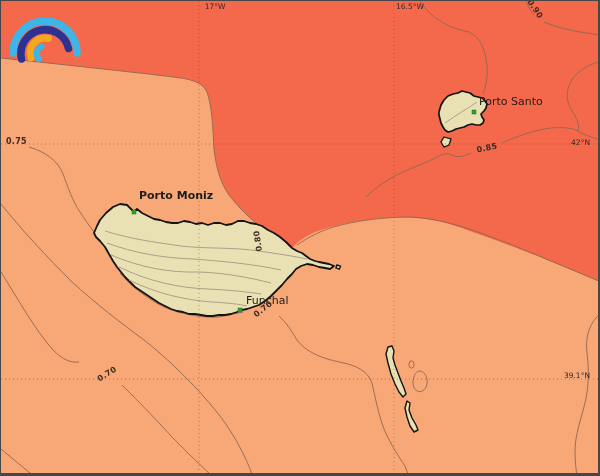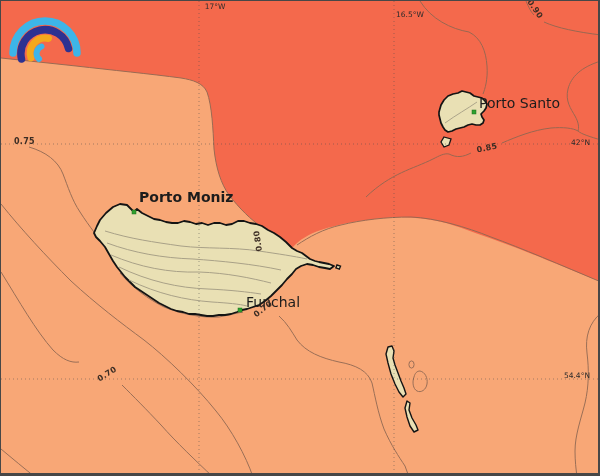--- a/index.html
+++ b/index.html
@@ -3,21 +3,21 @@
 <meta charset="utf-8">
 <style>
   html,body{margin:0;padding:0;background:#fff;}
   #figure{
     position:relative;width:600px;height:476px;box-sizing:border-box;
     border:1px solid #474747;border-bottom-width:3px;border-right-width:2px;
     overflow:hidden;font-family:"DejaVu Sans","Liberation Sans",sans-serif;
   }
   #map-svg{position:absolute;left:0;top:0;}
   .lbl{position:absolute;color:#1c1c1c;white-space:nowrap;pointer-events:none;}
-  .place{font-size:14px;}
+  .place{font-size:11px;}
   .tick{font-size:7.5px;color:#2b2b2b;margin-left:16px;}
   .clabel{font-size:8px;color:#3c2d24;font-weight:bold;letter-spacing:.3px;}
   .logo{position:absolute;left:7px;top:12px;}
 </style>
 </head>
 <body>
 
 <div id="figure">
 
   <svg id="map-svg" width="600" height="476" viewBox="0 0 600 476">
@@ -125,24 +125,24 @@
     <path d="M13.5,46 A24,24 0 0 1 60.5,35.5" stroke="#2d3191" stroke-width="7.5" fill="none" stroke-linecap="round"></path>
     <path d="M23,45 A15,15 0 0 1 40.5,25.5" stroke="#f4a81d" stroke-width="7" fill="none" stroke-linecap="round"></path>
     <path d="M31,46 A7.5,7.5 0 0 1 33.5,33.5" stroke="#3db5e8" stroke-width="6" fill="none" stroke-linecap="round"></path>
   </svg>
 
   <div class="lbl place" style="left:138px;top:188px;font-weight:bold;">Porto Moniz</div>
   <div class="lbl place" style="left:245px;top:293px;">Funchal</div>
   <div class="lbl place" style="left:478px;top:94px;">Porto Santo</div>
 
   <div class="lbl tick" style="left:198px;top:1px;transform:translateX(-50%);">17°W</div>
-  <div class="lbl tick" style="left:393px;top:9px;transform:translateX(-50%);">16.5°W</div>
+  <div class="lbl tick" style="left:393px;top:1px;transform:translateX(-50%);">16.5°W</div>
   <div class="lbl tick" style="right:8px;top:137px;">42°N</div>
-  <div class="lbl tick" style="right:8px;top:370px;">54.4°N</div>
+  <div class="lbl tick" style="right:8px;top:370px;">39.1°N</div>
 
   <div class="lbl clabel" style="left:534px;top:8px;transform:translate(-50%,-50%) rotate(56deg);">0.90</div>
   <div class="lbl clabel" style="left:486px;top:147px;transform:translate(-50%,-50%) rotate(-12deg);">0.85</div>
   <div class="lbl clabel" style="left:257px;top:240px;transform:translate(-50%,-50%) rotate(-99deg);">0.80</div>
-  <div class="lbl clabel" style="left:13px;top:136px;text-align:center;">0.75</div>
+  <div class="lbl clabel" style="left:5px;top:136px;text-align:center;">0.75</div>
   <div class="lbl clabel" style="left:262px;top:308px;transform:translate(-50%,-50%) rotate(-38deg);">0.70</div>
   <div class="lbl clabel" style="left:106px;top:373px;transform:translate(-50%,-50%) rotate(-32deg);">0.70</div>
 
 </div>
 
 </body></html>

